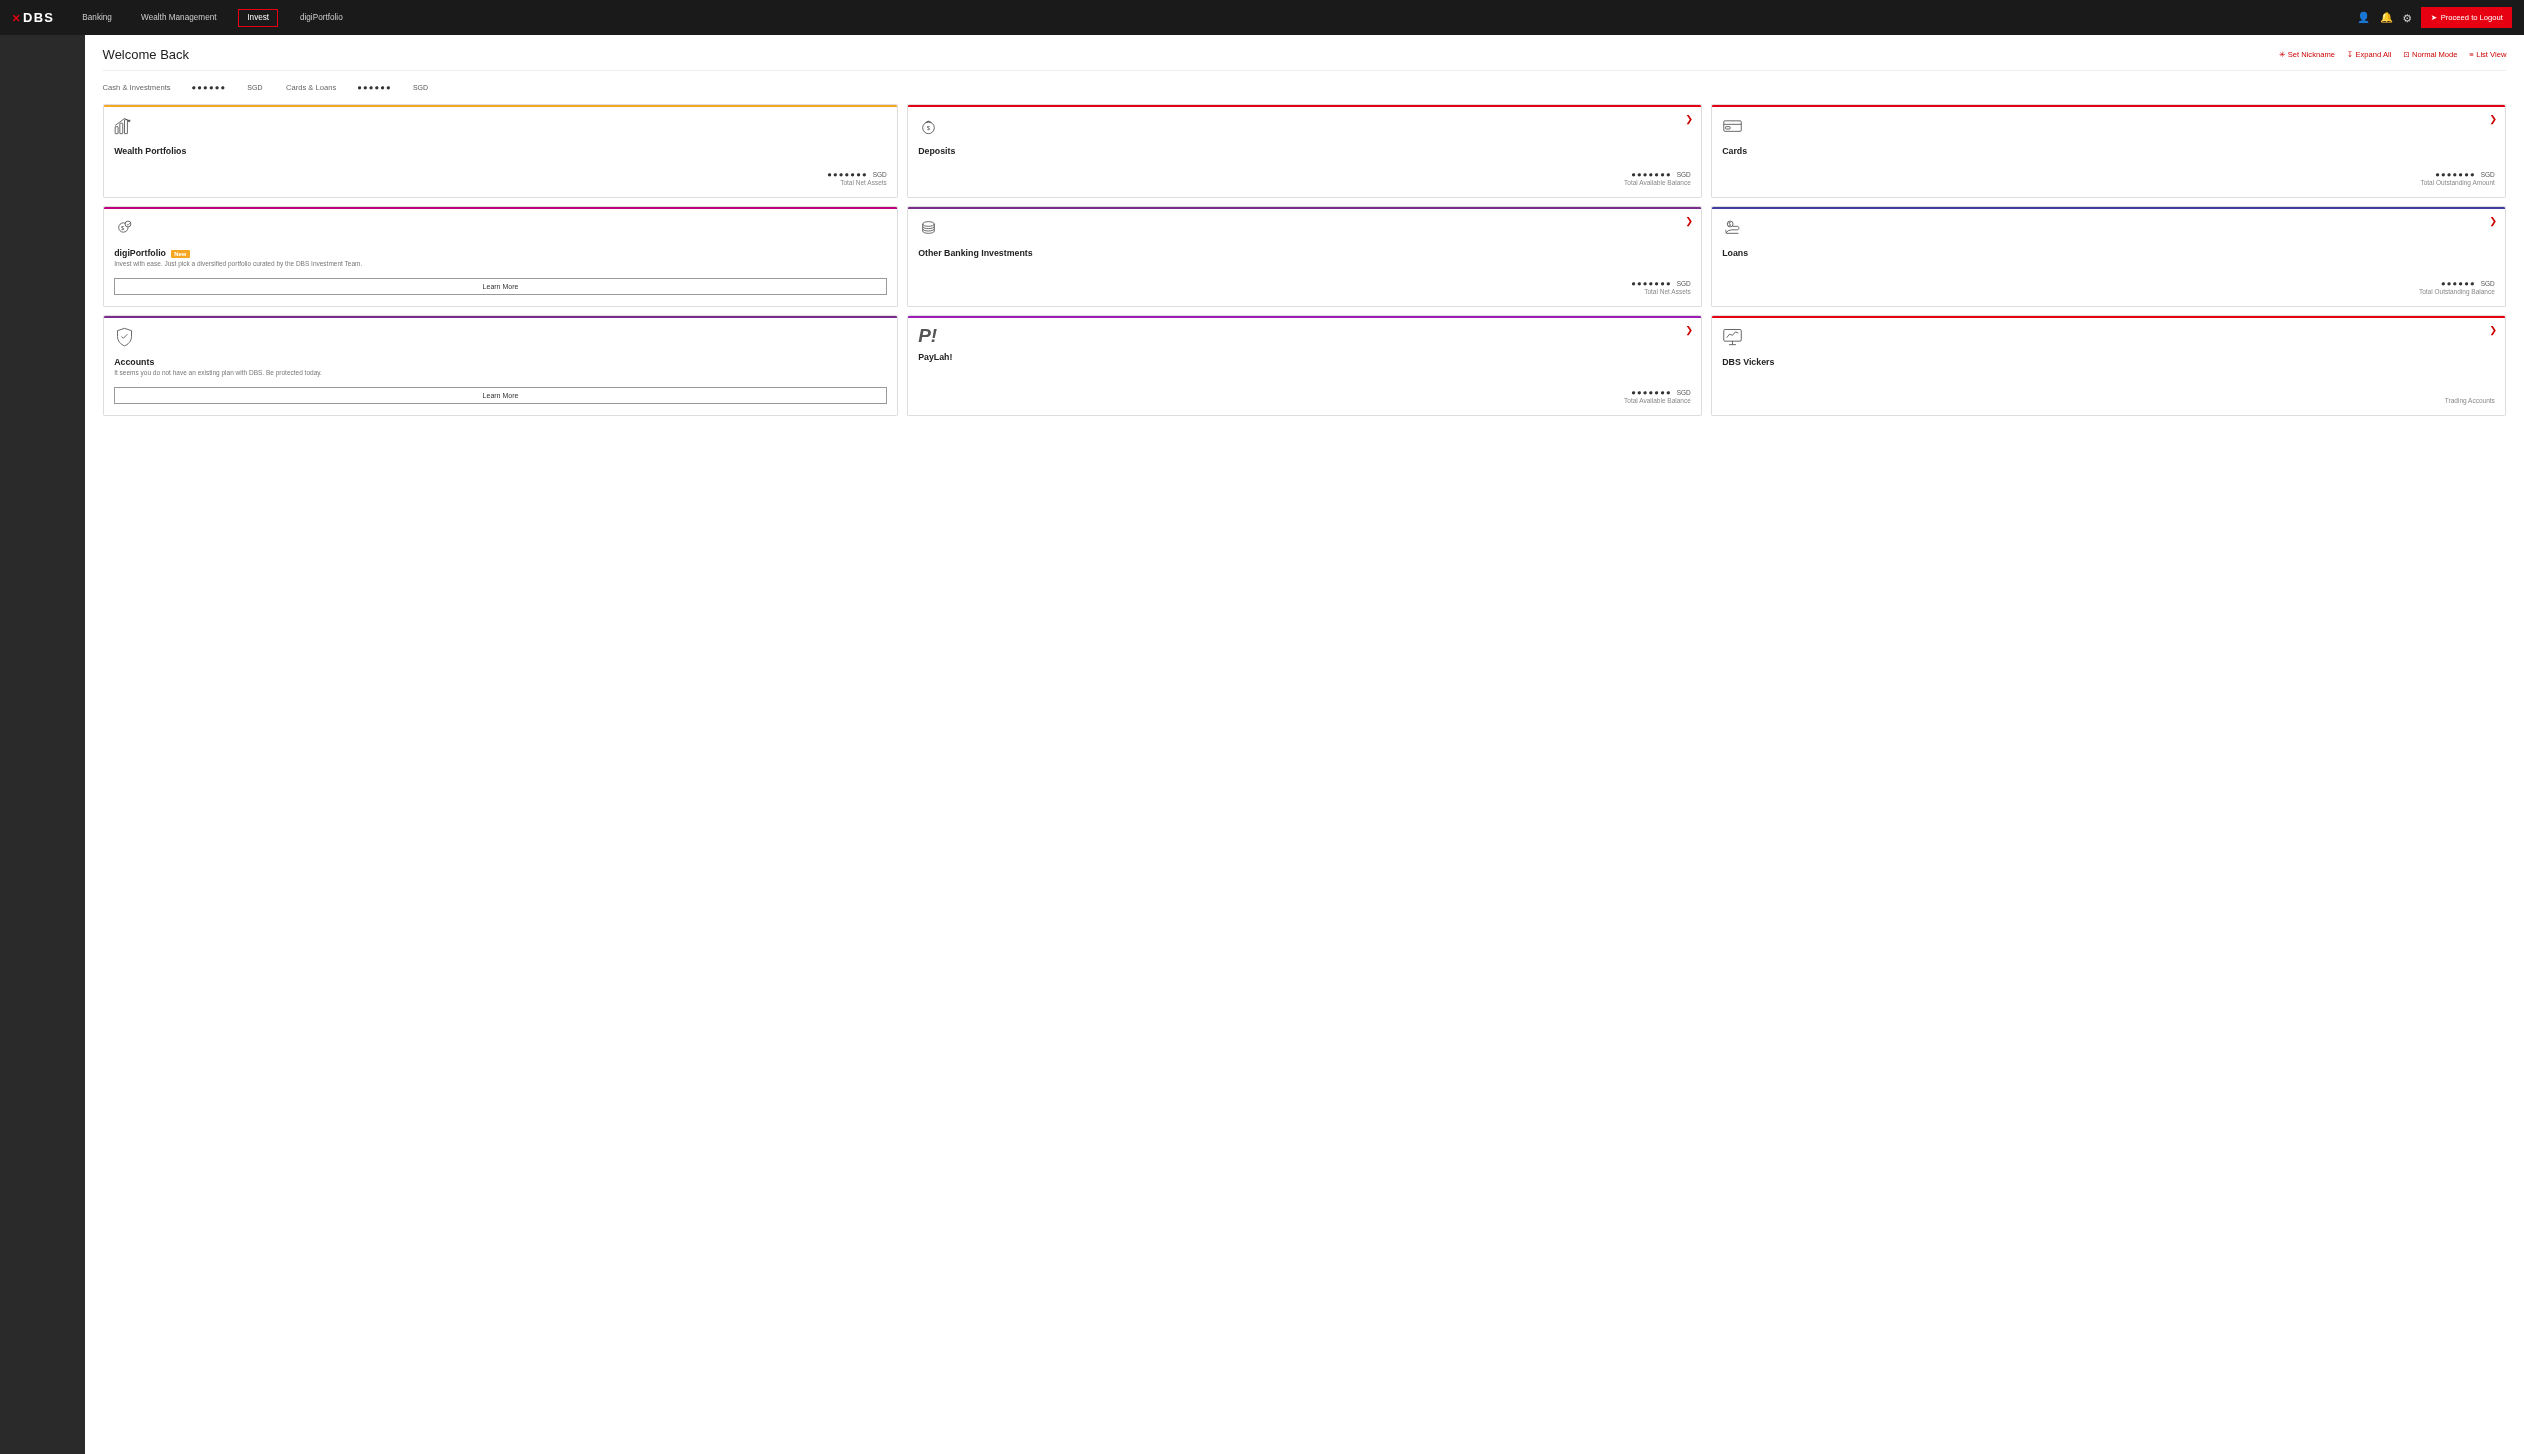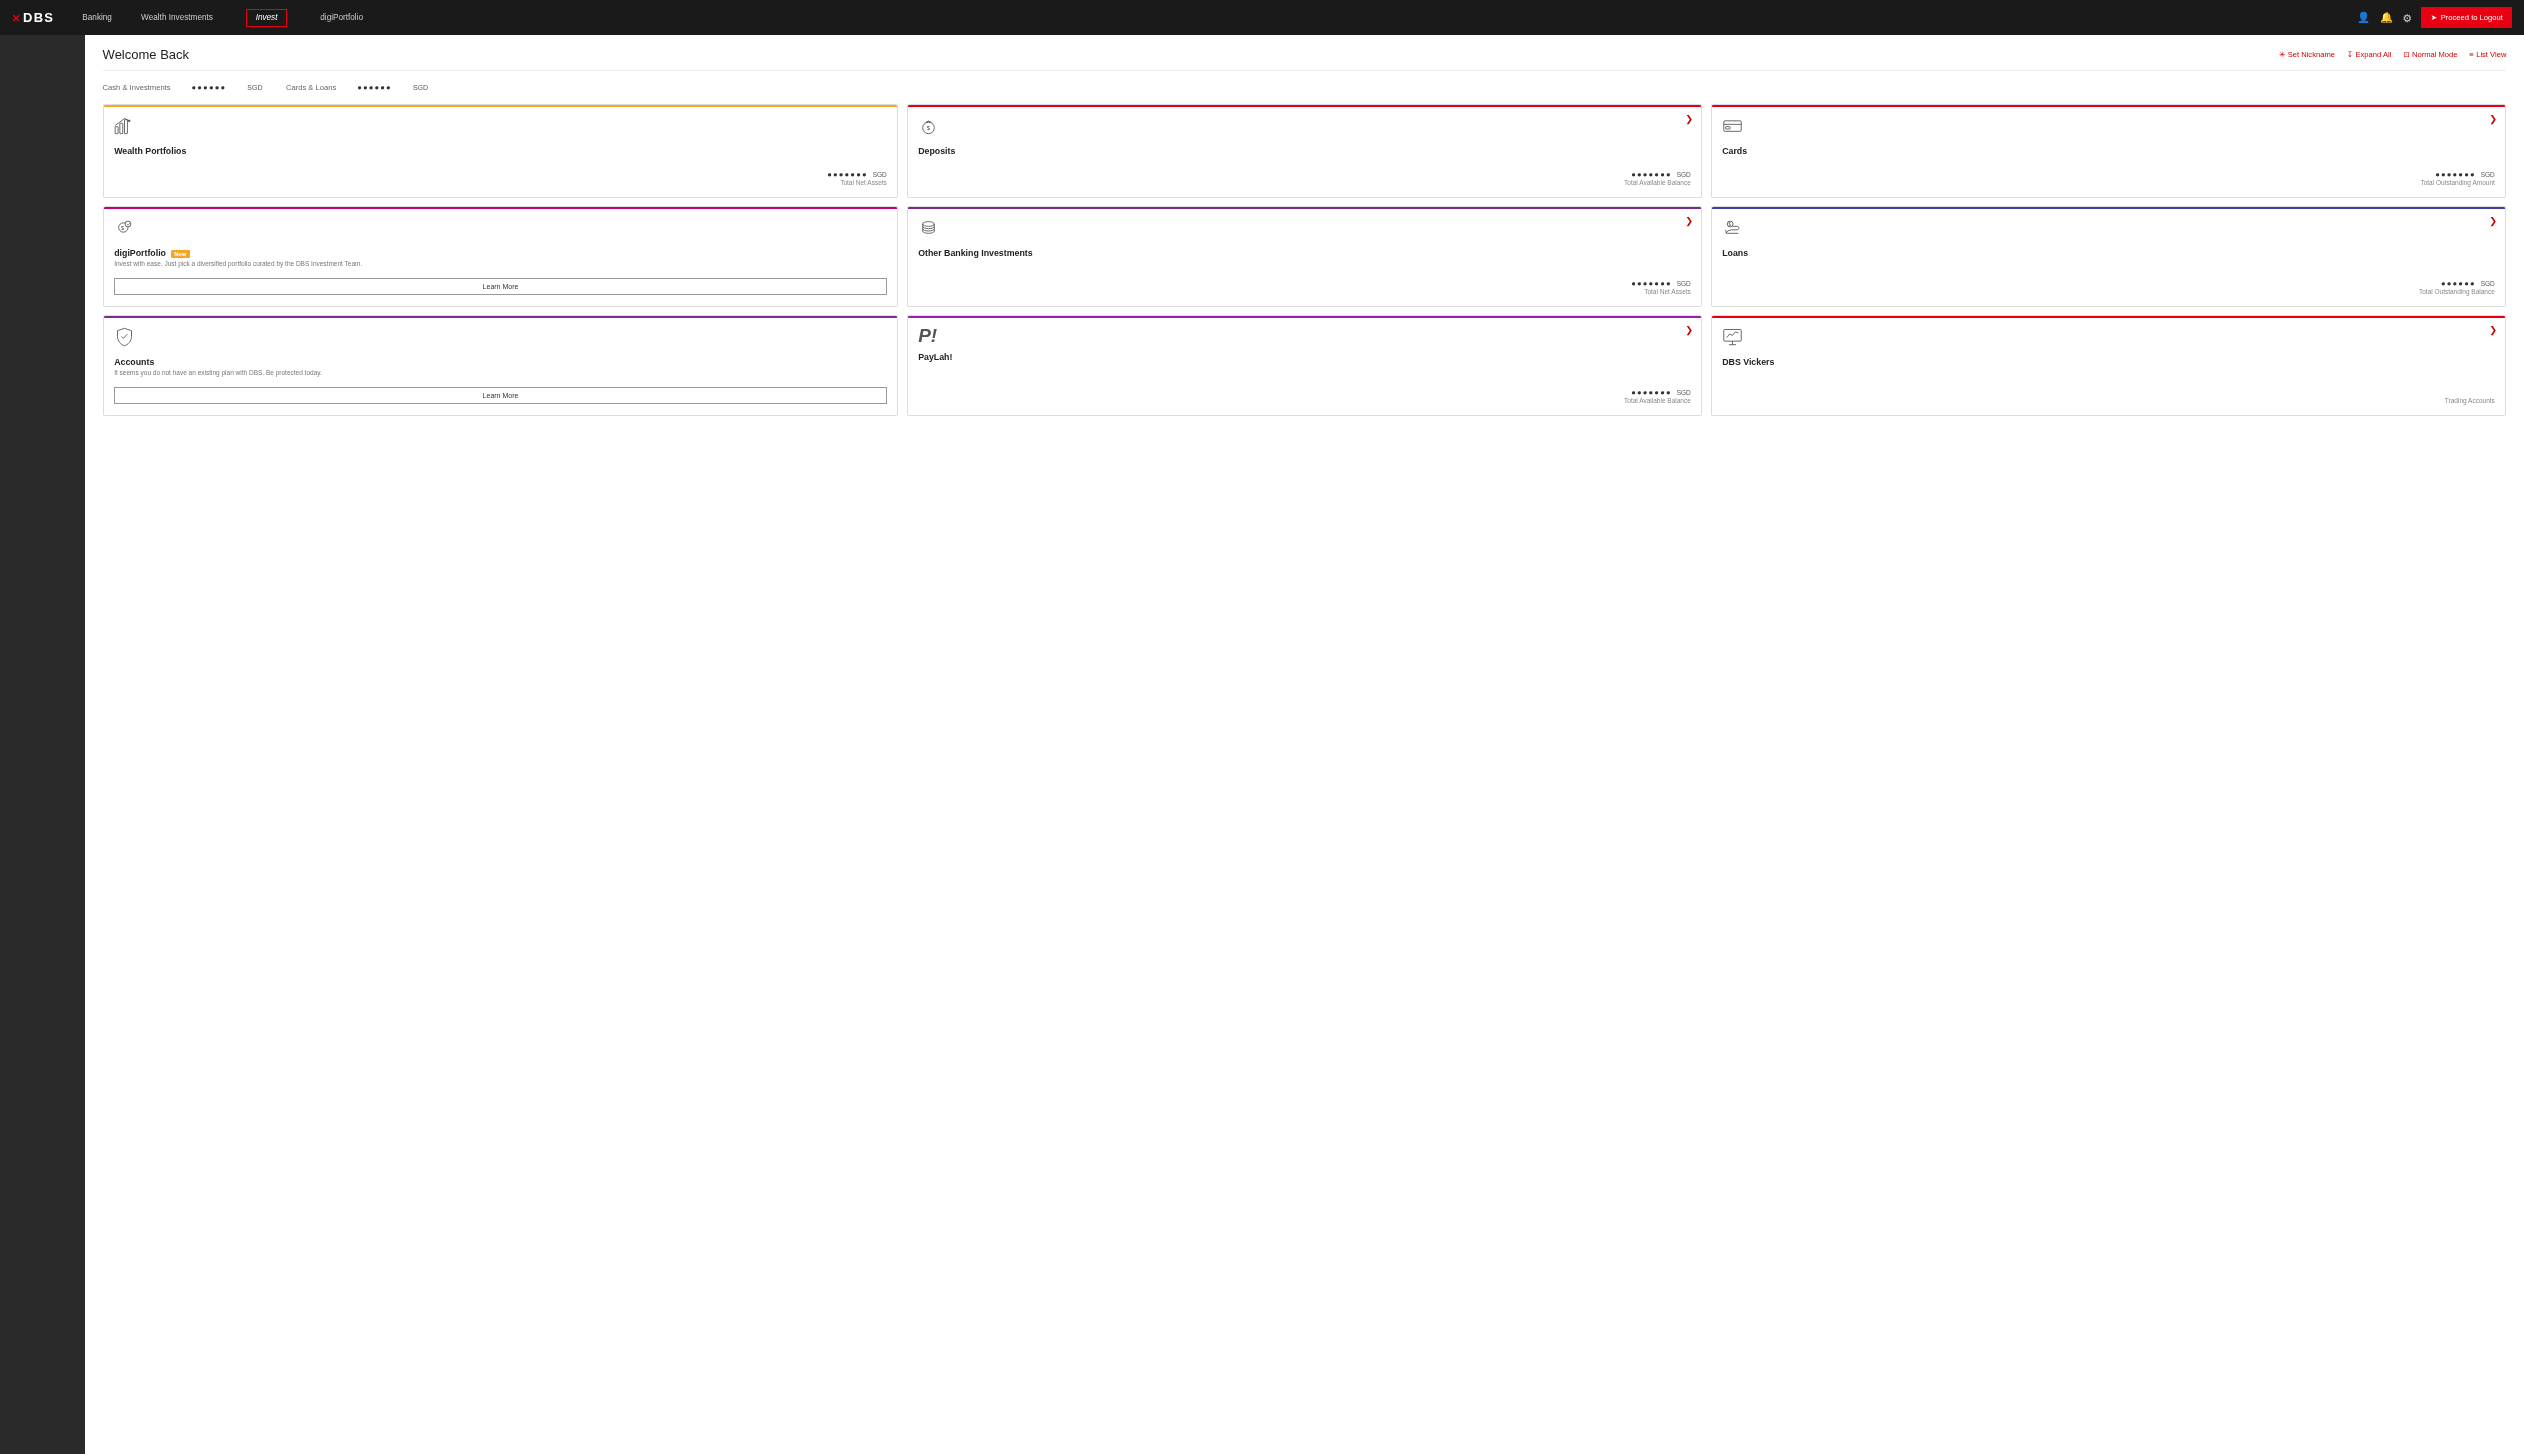--- a/index.html
+++ b/index.html
@@ -41,22 +41,21 @@
       text-decoration: none;
       padding: 11.8px 10.6px;
       font-size: 8.2px;
       cursor: pointer;
       display: block;
     }
     .nav-link.active {
       color: white;
       border: 1.2px solid #e60012;
       padding: 3.5px 8.2px;
-      margin: 0 15px;
-      font-style: italic;
+      margin: 0 3px;
     }
     .nav-right {
       margin-left: auto;
       display: flex;
       align-items: center;
       gap: 9.4px;
     }
     .nav-icon {
       color: #ccc;
       font-size: 10.6px;
@@ -253,21 +252,21 @@
 </head>
 <body>
 
 <nav class="navbar">
   <div class="logo-area">
     <span class="logo-x">✕</span>
     <span class="logo-dbs">DBS</span>
   </div>
   <div class="nav-links">
     <a class="nav-link">Banking</a>
-    <a class="nav-link">Wealth Investments</a>
+    <a class="nav-link">Wealth Management</a>
     <a class="nav-link active">Invest</a>
     <a class="nav-link">digiPortfolio</a>
   </div>
   <div class="nav-right">
     <span class="nav-icon">👤</span>
     <span class="nav-icon">🔔</span>
     <span class="nav-icon">⚙</span>
     <button class="proceed-btn">
       <span>➤</span>
       <span>Proceed to Logout</span>

